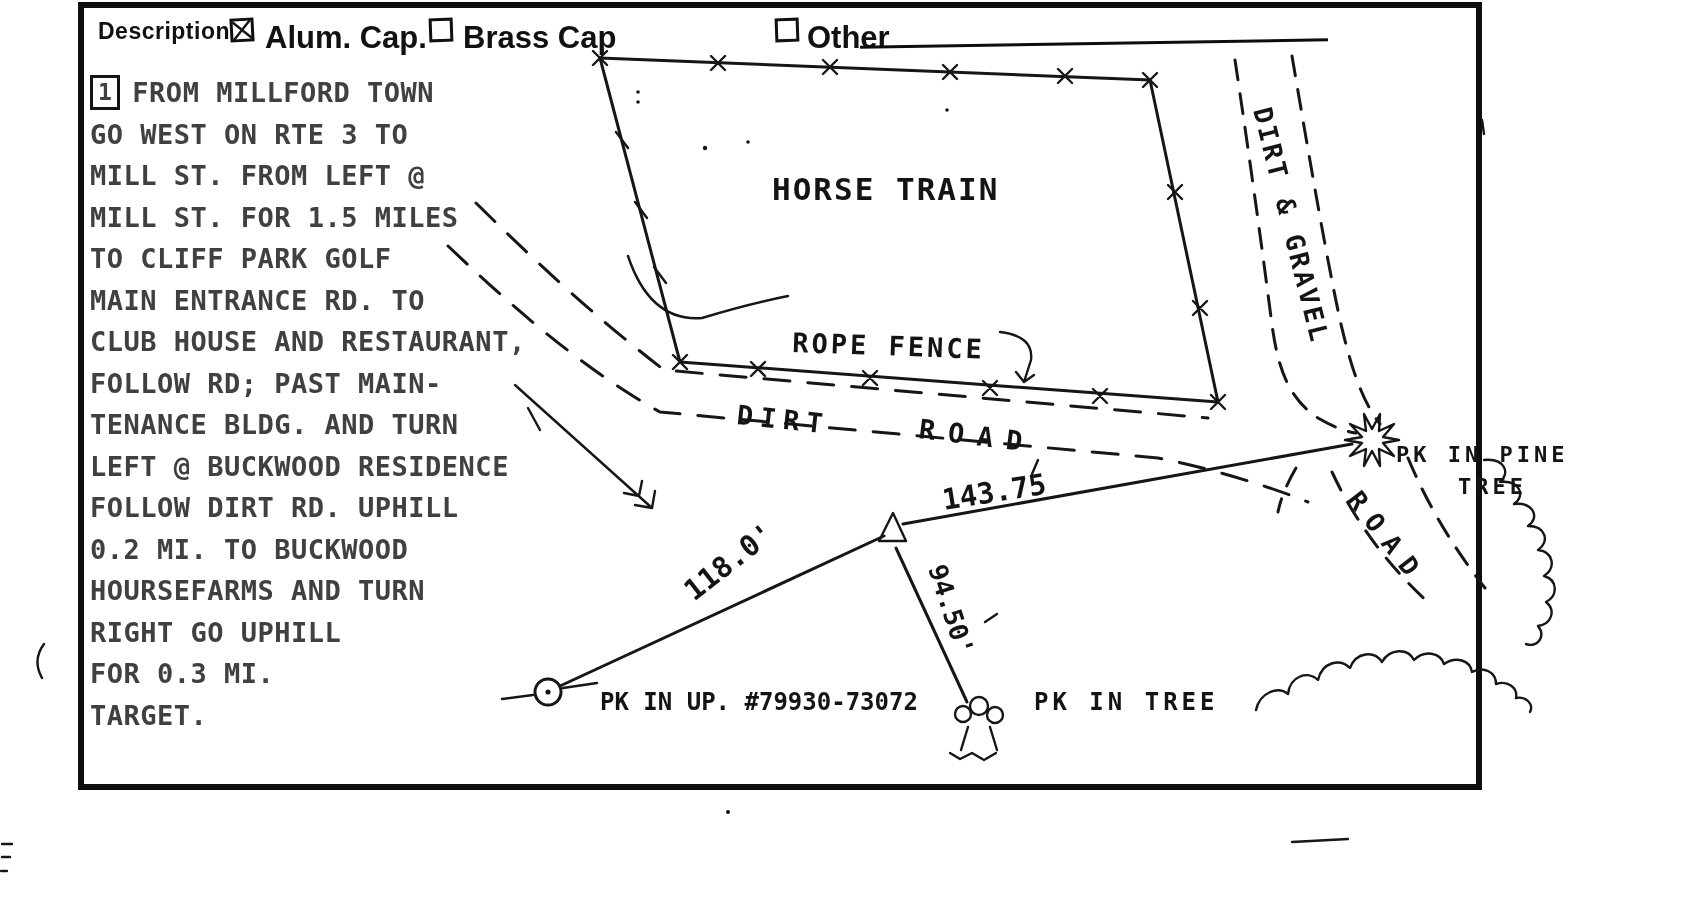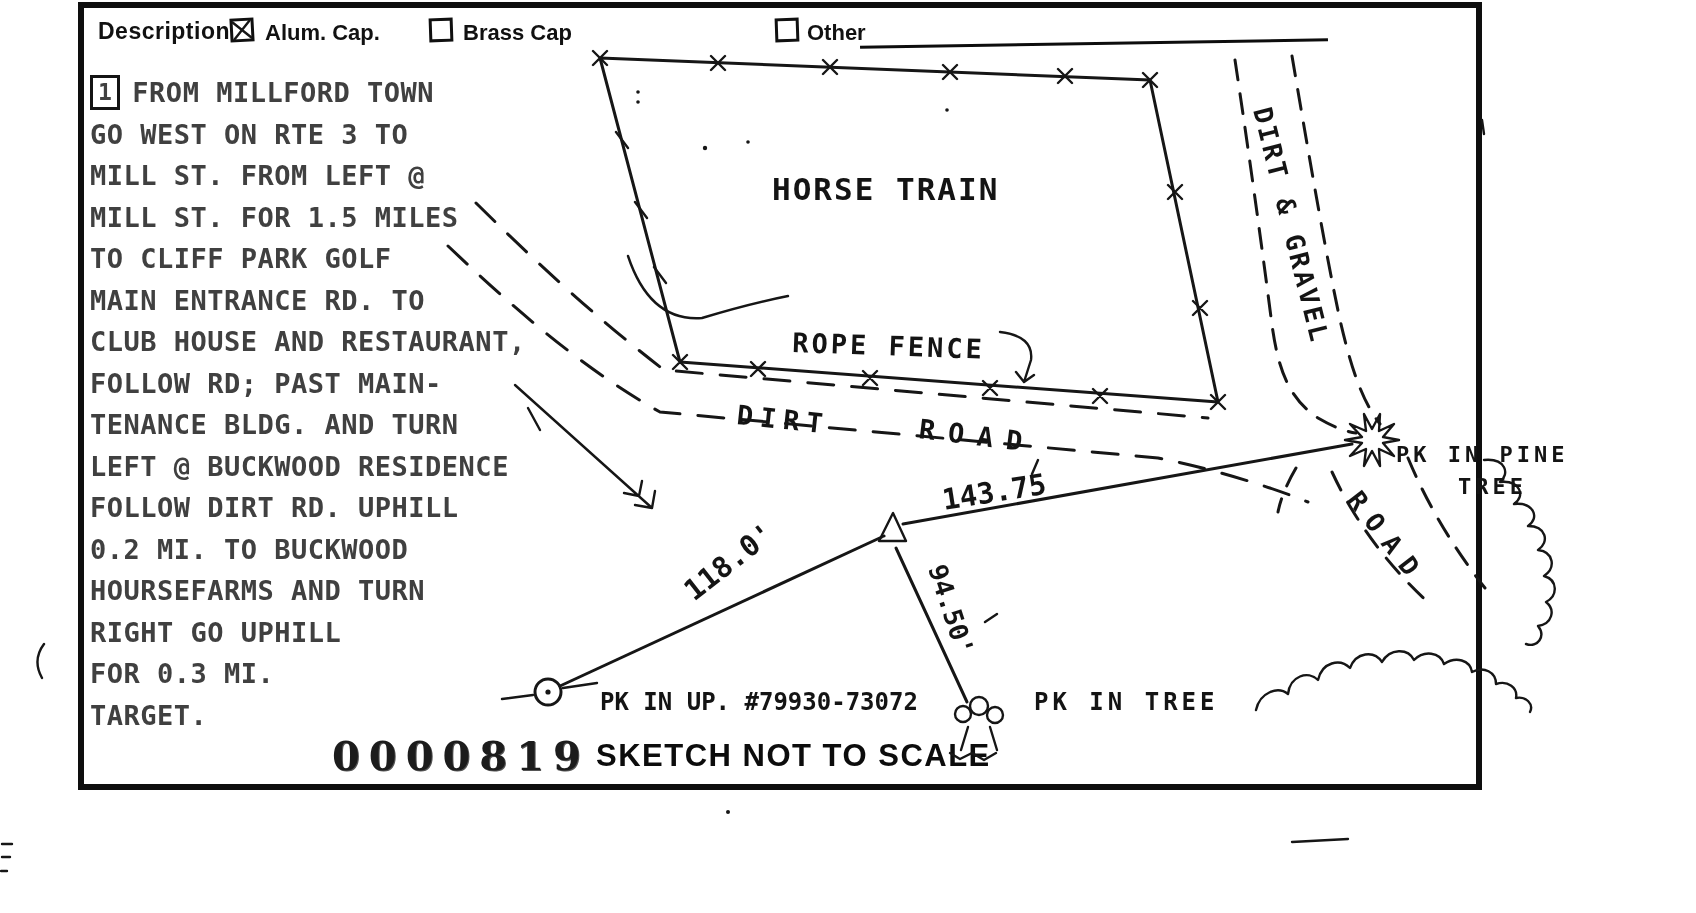--- a/index.html
+++ b/index.html
@@ -5,21 +5,21 @@
   html,body{margin:0;padding:0;background:#ffffff;}
   .page{position:relative;width:1696px;height:913px;background:#ffffff;overflow:hidden;
         font-family:"Liberation Sans",sans-serif;color:#111;}
   .form-box{position:absolute;left:78px;top:2px;width:1404px;height:788px;
             border:6px solid #0e0e0e;box-sizing:border-box;background:transparent;}
   
   .hdr{position:absolute;left:0;top:0;width:100%;height:52px;}
   .hdr-label{position:absolute;left:14px;top:10px;font-size:23px;font-weight:600;letter-spacing:.5px;}
   .cb{position:absolute;width:24px;height:24px;border:3.5px solid #101010;box-sizing:border-box;background:#fff;}
   .cb svg{position:absolute;left:-4px;top:-4px;width:26px;height:26px;}
-  .cb-label{position:absolute;top:12px;font-size:22px;font-weight:600;}
+  .cb-label{position:absolute;top:12px;font-size:31px;font-weight:600;}
   .other-line{position:absolute;left:776px;top:34px;width:468px;height:0;
               border-top:3.5px solid #0d0d0d;transform:rotate(-0.9deg);}
   
   .dirs{position:absolute;left:6px;top:64px;width:540px;
         font-family:"DejaVu Sans Mono",monospace;font-weight:bold;
         font-size:27px;line-height:41.5px;letter-spacing:.5px;color:#404040;white-space:nowrap;}
   .marker{display:inline-block;border:3px solid #141414;padding:0 5px;margin-right:12px;
           font-size:23px;line-height:29px;vertical-align:2px;}
   
   .stamp{position:absolute;left:248px;top:724px;font-family:"DejaVu Serif",serif;font-weight:bold;
@@ -72,22 +72,20 @@
       <div>TENANCE BLDG. AND TURN</div>
       <div>LEFT @ BUCKWOOD RESIDENCE</div>
       <div>FOLLOW DIRT RD. UPHILL</div>
       <div>0.2 MI. TO BUCKWOOD</div>
       <div>HOURSEFARMS AND TURN</div>
       <div>RIGHT GO UPHILL</div>
       <div>FOR 0.3 MI.</div>
       <div>TARGET.</div>
     </div>
 
-    <div class="stamp">0000819</div>
-    <div class="footer-note">SKETCH NOT TO SCALE</div>
   </div>
 
   <svg class="sketch" viewBox="0 0 1696 913">
 
     <path class="ink" d="M600,58 L1150,80 L1218,402 L680,362 Z"></path>
     <path class="ink thin" d="M593,51l14,14M607,51l-14,14 M711,56l14,14M725,56l-14,14 M823,60l14,14M837,60l-14,14
          M943,65l14,14M957,65l-14,14 M1058,69l14,14M1072,69l-14,14 M1143,73l14,14M1157,73l-14,14
          M1168,185l14,14M1182,185l-14,14 M1193,301l14,14M1207,301l-14,14 M1211,395l14,14M1225,395l-14,14
          M751,362l14,14M765,362l-14,14 M863,371l14,14M877,371l-14,14 M983,381l14,14M997,381l-14,14
          M1093,389l14,14M1107,389l-14,14 M673,355l14,14M687,355l-14,14

